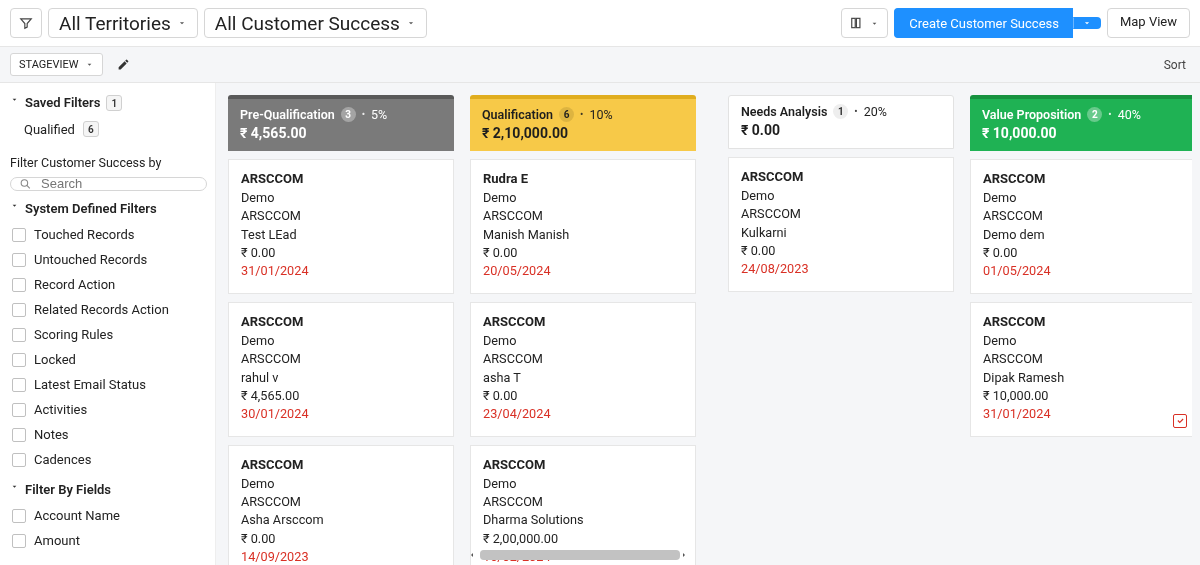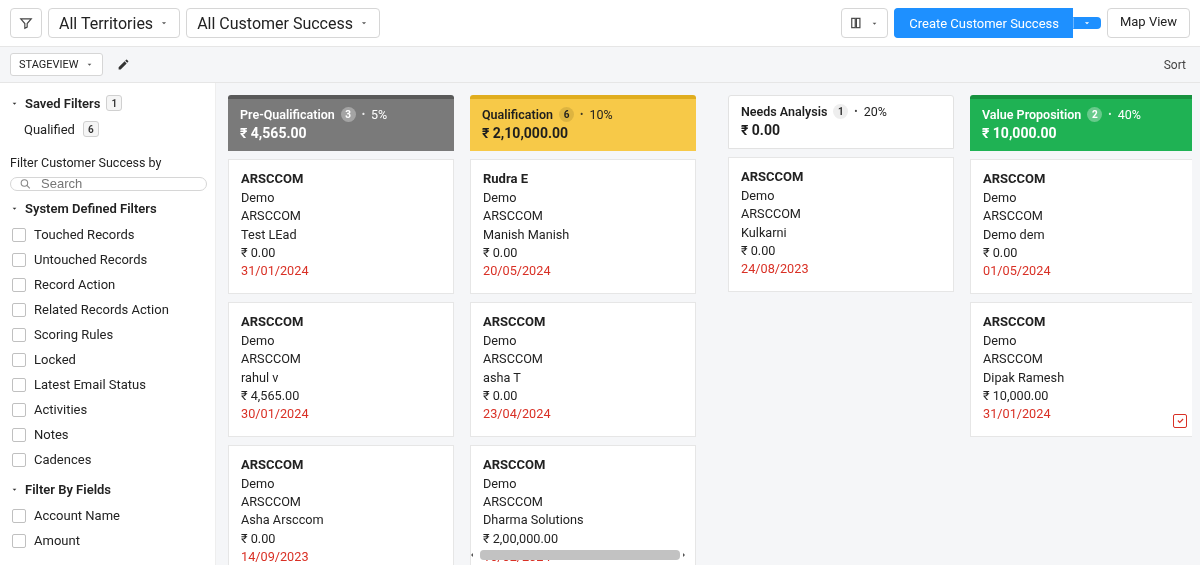--- a/index.html
+++ b/index.html
@@ -24,21 +24,21 @@
 }
 .icon-btn, .dropdown-btn {
   display: inline-flex;
   align-items: center;
   gap: 6px;
   padding: 5px 10px;
   border: 1px solid #d6d6d6;
   border-radius: 4px;
   background: #fff;
   cursor: pointer;
-  font-size: 16px;
+  font-size: 19px;
   height: 30px;
 }
 .icon-btn { padding: 5px 8px; }
 .topbar .spacer { flex: 1; }
 .primary-split {
   display: inline-flex;
   align-items: center;
 }
 .primary-split .main {
   background: #1e90ff;
@@ -116,21 +116,20 @@
 
 .sidebar {
   width: 216px;
   border-right: 1px solid #eee;
   padding: 10px 8px 10px 10px;
   overflow-y: auto;
   font-size: 13px;
 }
 .section-head {
   display: flex;
-  align-items: center;
   gap: 6px;
   font-weight: 600;
   margin: 10px 0 6px 0;
   cursor: pointer;
 }
 .section-head.first { margin-top: 2px; }
 .badge {
   display: inline-flex;
   min-width: 16px;
   height: 16px;

